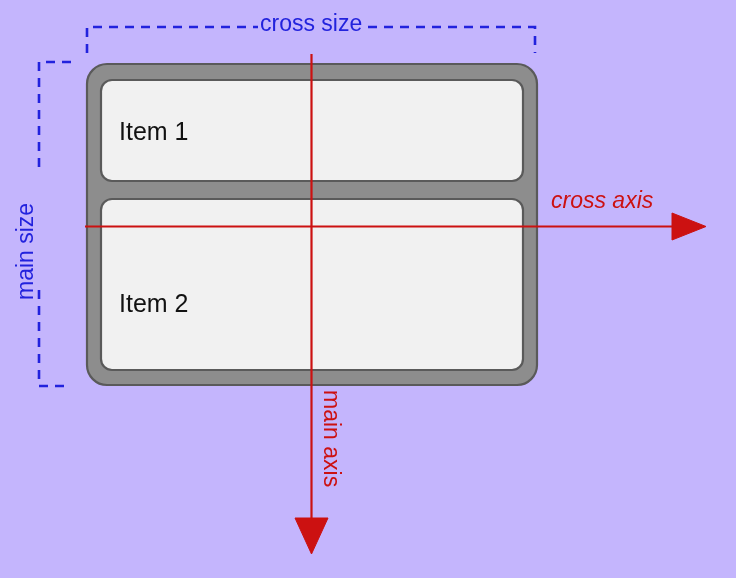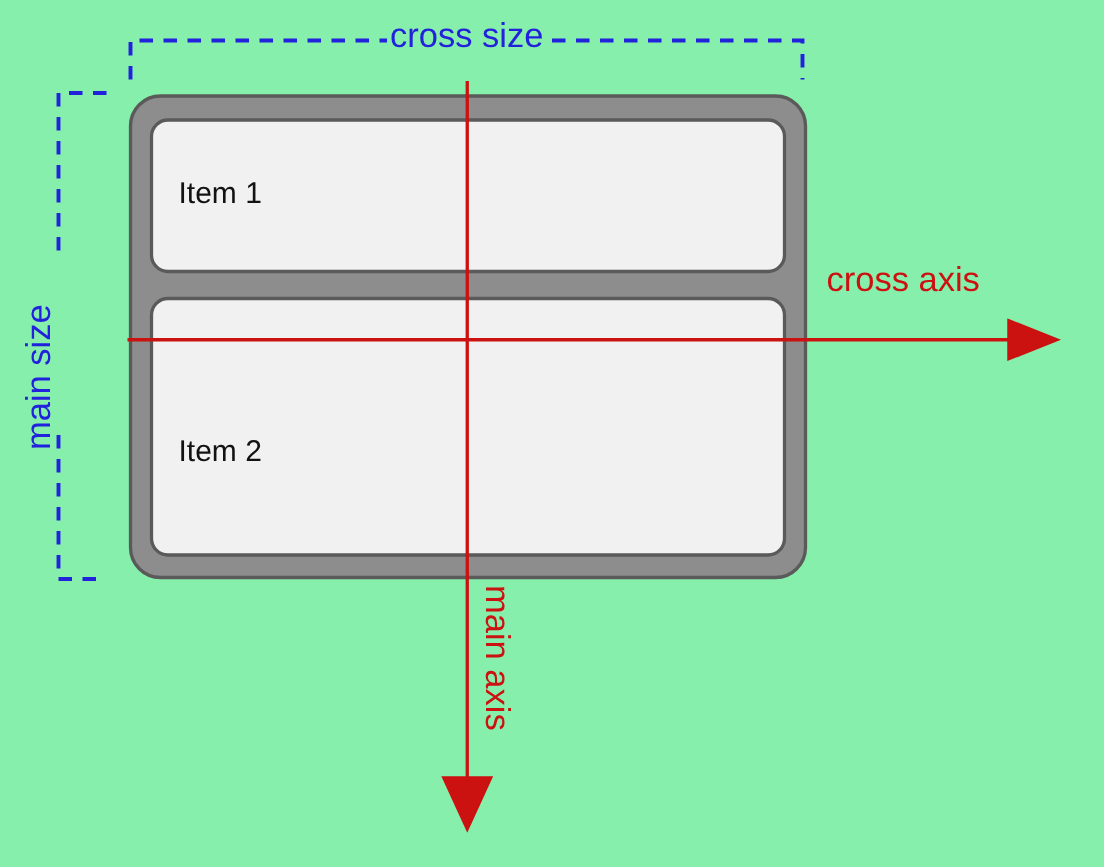--- a/index.html
+++ b/index.html
@@ -7,21 +7,21 @@
     padding: 0;
     background: #ffffff;
   }
   body {
     font-family: "Liberation Sans", sans-serif;
   }
   #stage {
     position: relative;
     width: 736px;
     height: 578px;
-    background: #86efac;
+    background: #c4b5fd;
     overflow: hidden;
   }
   #stage svg {
     position: absolute;
     left: 0;
     top: 0;
   }
   .label {
     position: absolute;
     white-space: nowrap;
@@ -31,21 +31,21 @@
     color: #2222dd;
     font-size: 23px;
   }
   .label-red {
     color: #cc1111;
     font-size: 23px;
   }
   .item-label {
     position: absolute;
     color: #121212;
-    font-size: 20px;
+    font-size: 25px;
     white-space: nowrap;
     line-height: 1;
   }
   .rot-ccw { transform: rotate(-90deg); transform-origin: left top; }
   .rot-cw  { transform: rotate(90deg);  transform-origin: left top; }
 </style>
 </head>
 <body>
 
 <div id="stage">
@@ -77,21 +77,21 @@
 
       <line x1="311.5" y1="54" x2="311.5" y2="521" stroke-width="2.2"></line>
       <polygon points="295,518 328,518 311.5,554"></polygon>
     </g>
   </svg>
 
   <div class="label label-blue" style="left:260px; top:12px;">cross size</div>
 
   <div class="label label-blue rot-ccw" style="left:14px; top:300px;">main size</div>
 
-  <div class="label label-red" style="left:551px; top:175px;">cross axis</div>
+  <div class="label label-red" style="left:551px; top:189px;font-style:italic;">cross axis</div>
 
   <div class="label label-red rot-cw" style="left:343px; top:390px;">main axis</div>
 
   <div class="item-label" style="left:119px; top:119px;">Item 1</div>
 
   <div class="item-label" style="left:119px; top:276px;margin-top:15px;">Item 2</div>
 
 </div>
 
 </body></html>

